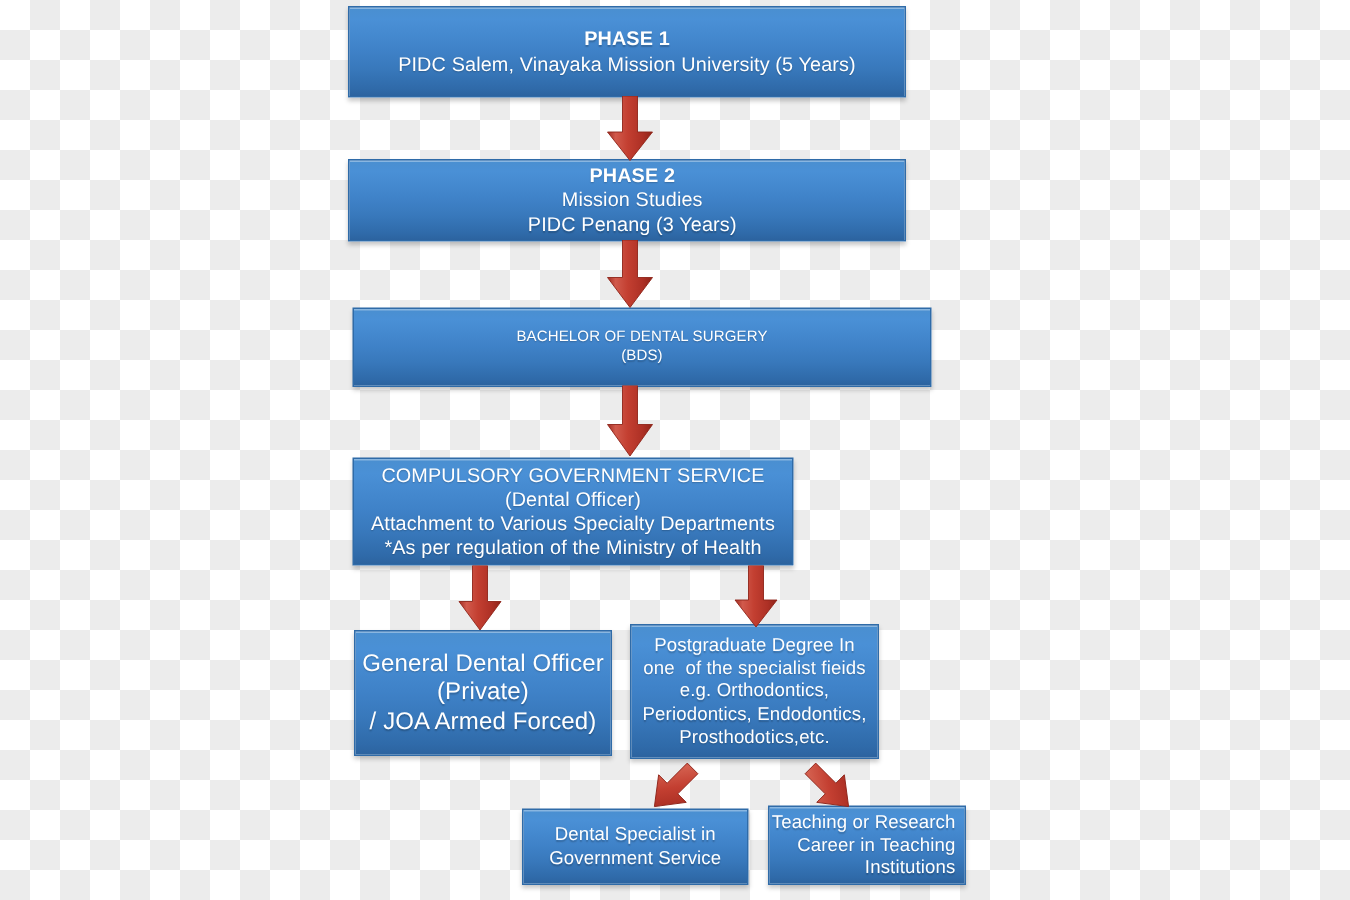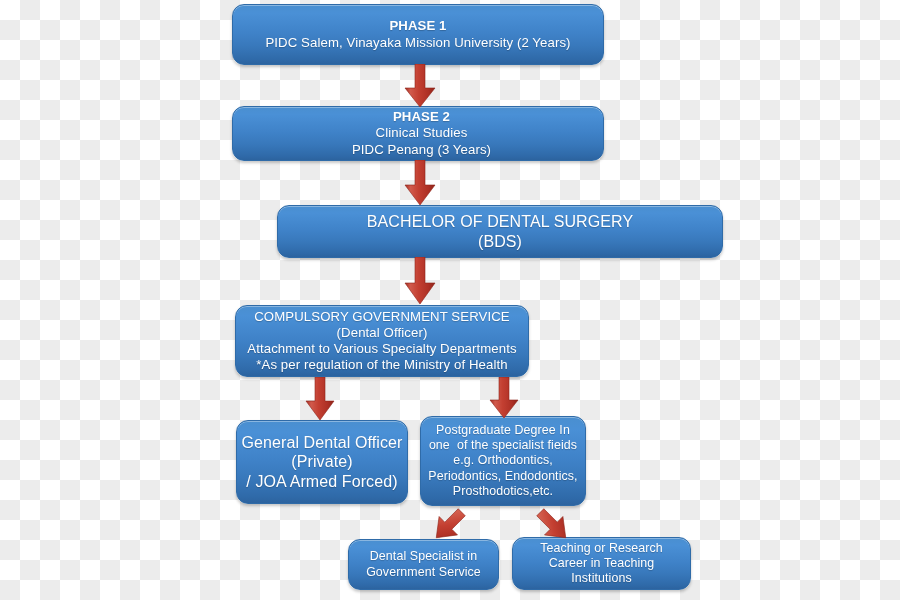--- a/index.html
+++ b/index.html
@@ -20,21 +20,21 @@
 
   #canvas {
     position: absolute;
     left: 0; top: 0;
     width: 900px; height: 600px;
   }
 
   .node {
     position: absolute;
     box-sizing: border-box;
-    border-radius: 12px;
+    border-radius: 0;
     background: linear-gradient(to bottom,
         #4a8fd0 0%,
         #4a90d6 14%,
         #3f82c8 48%,
         #3878bb 70%,
         #2f6aa9 92%,
         #2c639f 100%);
     border: 1px solid #2f6ba8;
     box-shadow:
         inset 0 1px 0 rgba(255,255,255,0.35),
@@ -49,52 +49,52 @@
     letter-spacing: 0.1px;
     text-shadow: 0 1px 1px rgba(0,0,0,0.22);
     padding: 2px 6px;
   }
   .node .ln { display: block; white-space: pre; }
   .node .ln.b { font-weight: bold; }
 
   
   #node-phase-1          { left: 232px; top: 4px;   width: 372px; height: 61px;  font-size: 13.2px; }
   #node-phase-2          { left: 232px; top: 106px; width: 372px; height: 55px;  font-size: 13.2px; padding-left: 13px; }
-  #node-bds              { left: 235px; top: 205px; width: 446px; height: 53px;  font-size: 16px; margin-left: 42px; }
+  #node-bds              { left: 235px; top: 205px; width: 386px; height: 53px;  font-size: 10px; }
   #node-compulsory       { left: 235px; top: 305px; width: 294px; height: 72px;  font-size: 13.2px; }
   #node-general-officer  { left: 236px; top: 420px; width: 172px; height: 84px;  font-size: 16px; }
   #node-postgraduate     { left: 420px; top: 416px; width: 166px; height: 90px;  font-size: 12.4px; }
   #node-dental-specialist{ left: 348px; top: 539px; width: 151px; height: 51px;  font-size: 12.4px; }
-  #node-teaching-research{ left: 512px; top: 537px; width: 179px; height: 53px;  font-size: 12.4px; }
+  #node-teaching-research{ left: 512px; top: 537px; width: 132px; height: 53px;  font-size: 12.4px; align-items: flex-end; }
 
   
   .arrow { position: absolute; }
   .arrow svg { display: block; }
 
   #arrow-phase1-phase2     { left: 401px; top: 64px;  }
   #arrow-phase2-bds        { left: 401px; top: 160px; }
   #arrow-bds-compulsory    { left: 401px; top: 257px; }
   #arrow-compulsory-left   { left: 303px; top: 377px; }
   #arrow-compulsory-right  { left: 487px; top: 377px; }
   #arrow-pg-specialist     { left: 427px; top: 505px; }
   #arrow-pg-teaching       { left: 531px; top: 505px; }
 </style>
 </head>
 <body>
 
 <div id="canvas">
 
   <div class="node" id="node-phase-1">
     <span class="ln b">PHASE 1</span>
-    <span class="ln">PIDC Salem, Vinayaka Mission University (2 Years)</span>
+    <span class="ln">PIDC Salem, Vinayaka Mission University (5 Years)</span>
   </div>
 
   <div class="node" id="node-phase-2">
     <span class="ln b">PHASE 2</span>
-    <span class="ln">Clinical Studies</span>
+    <span class="ln">Mission Studies</span>
     <span class="ln">PIDC Penang (3 Years)</span>
   </div>
 
   <div class="node" id="node-bds">
     <span class="ln">BACHELOR OF DENTAL SURGERY</span>
     <span class="ln">(BDS)</span>
   </div>
 
   <div class="node" id="node-compulsory">
     <span class="ln">COMPULSORY GOVERNMENT SERVICE</span>

